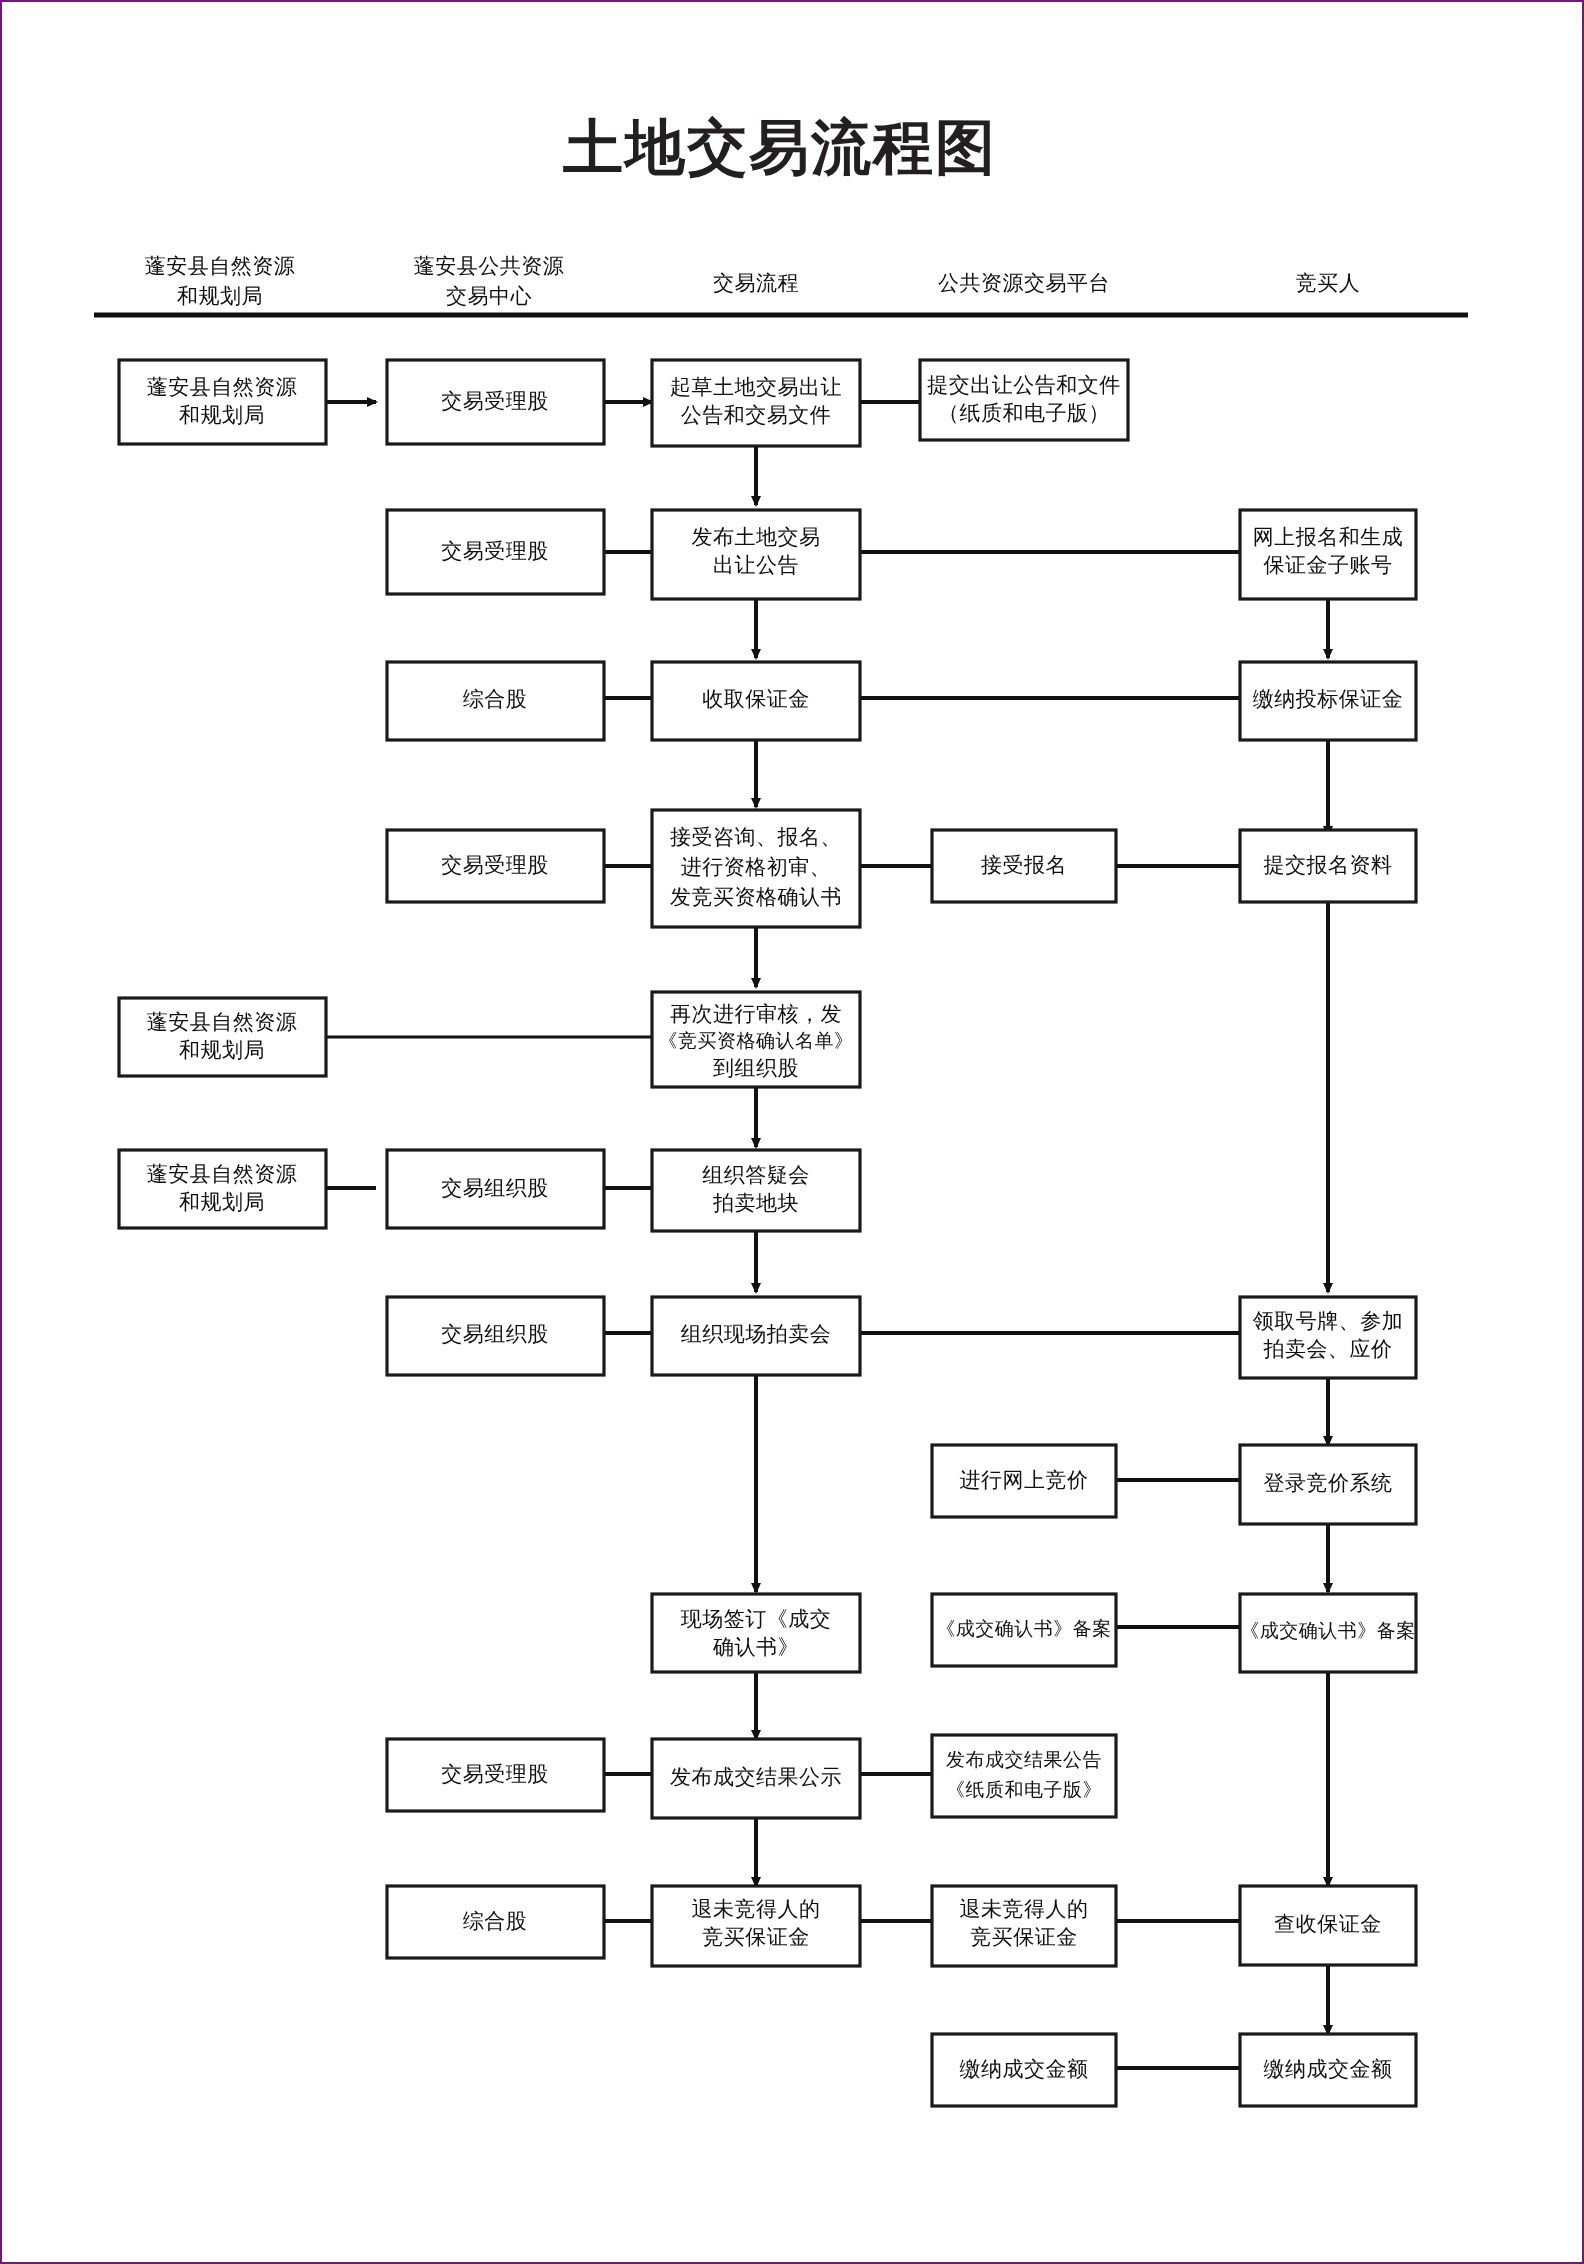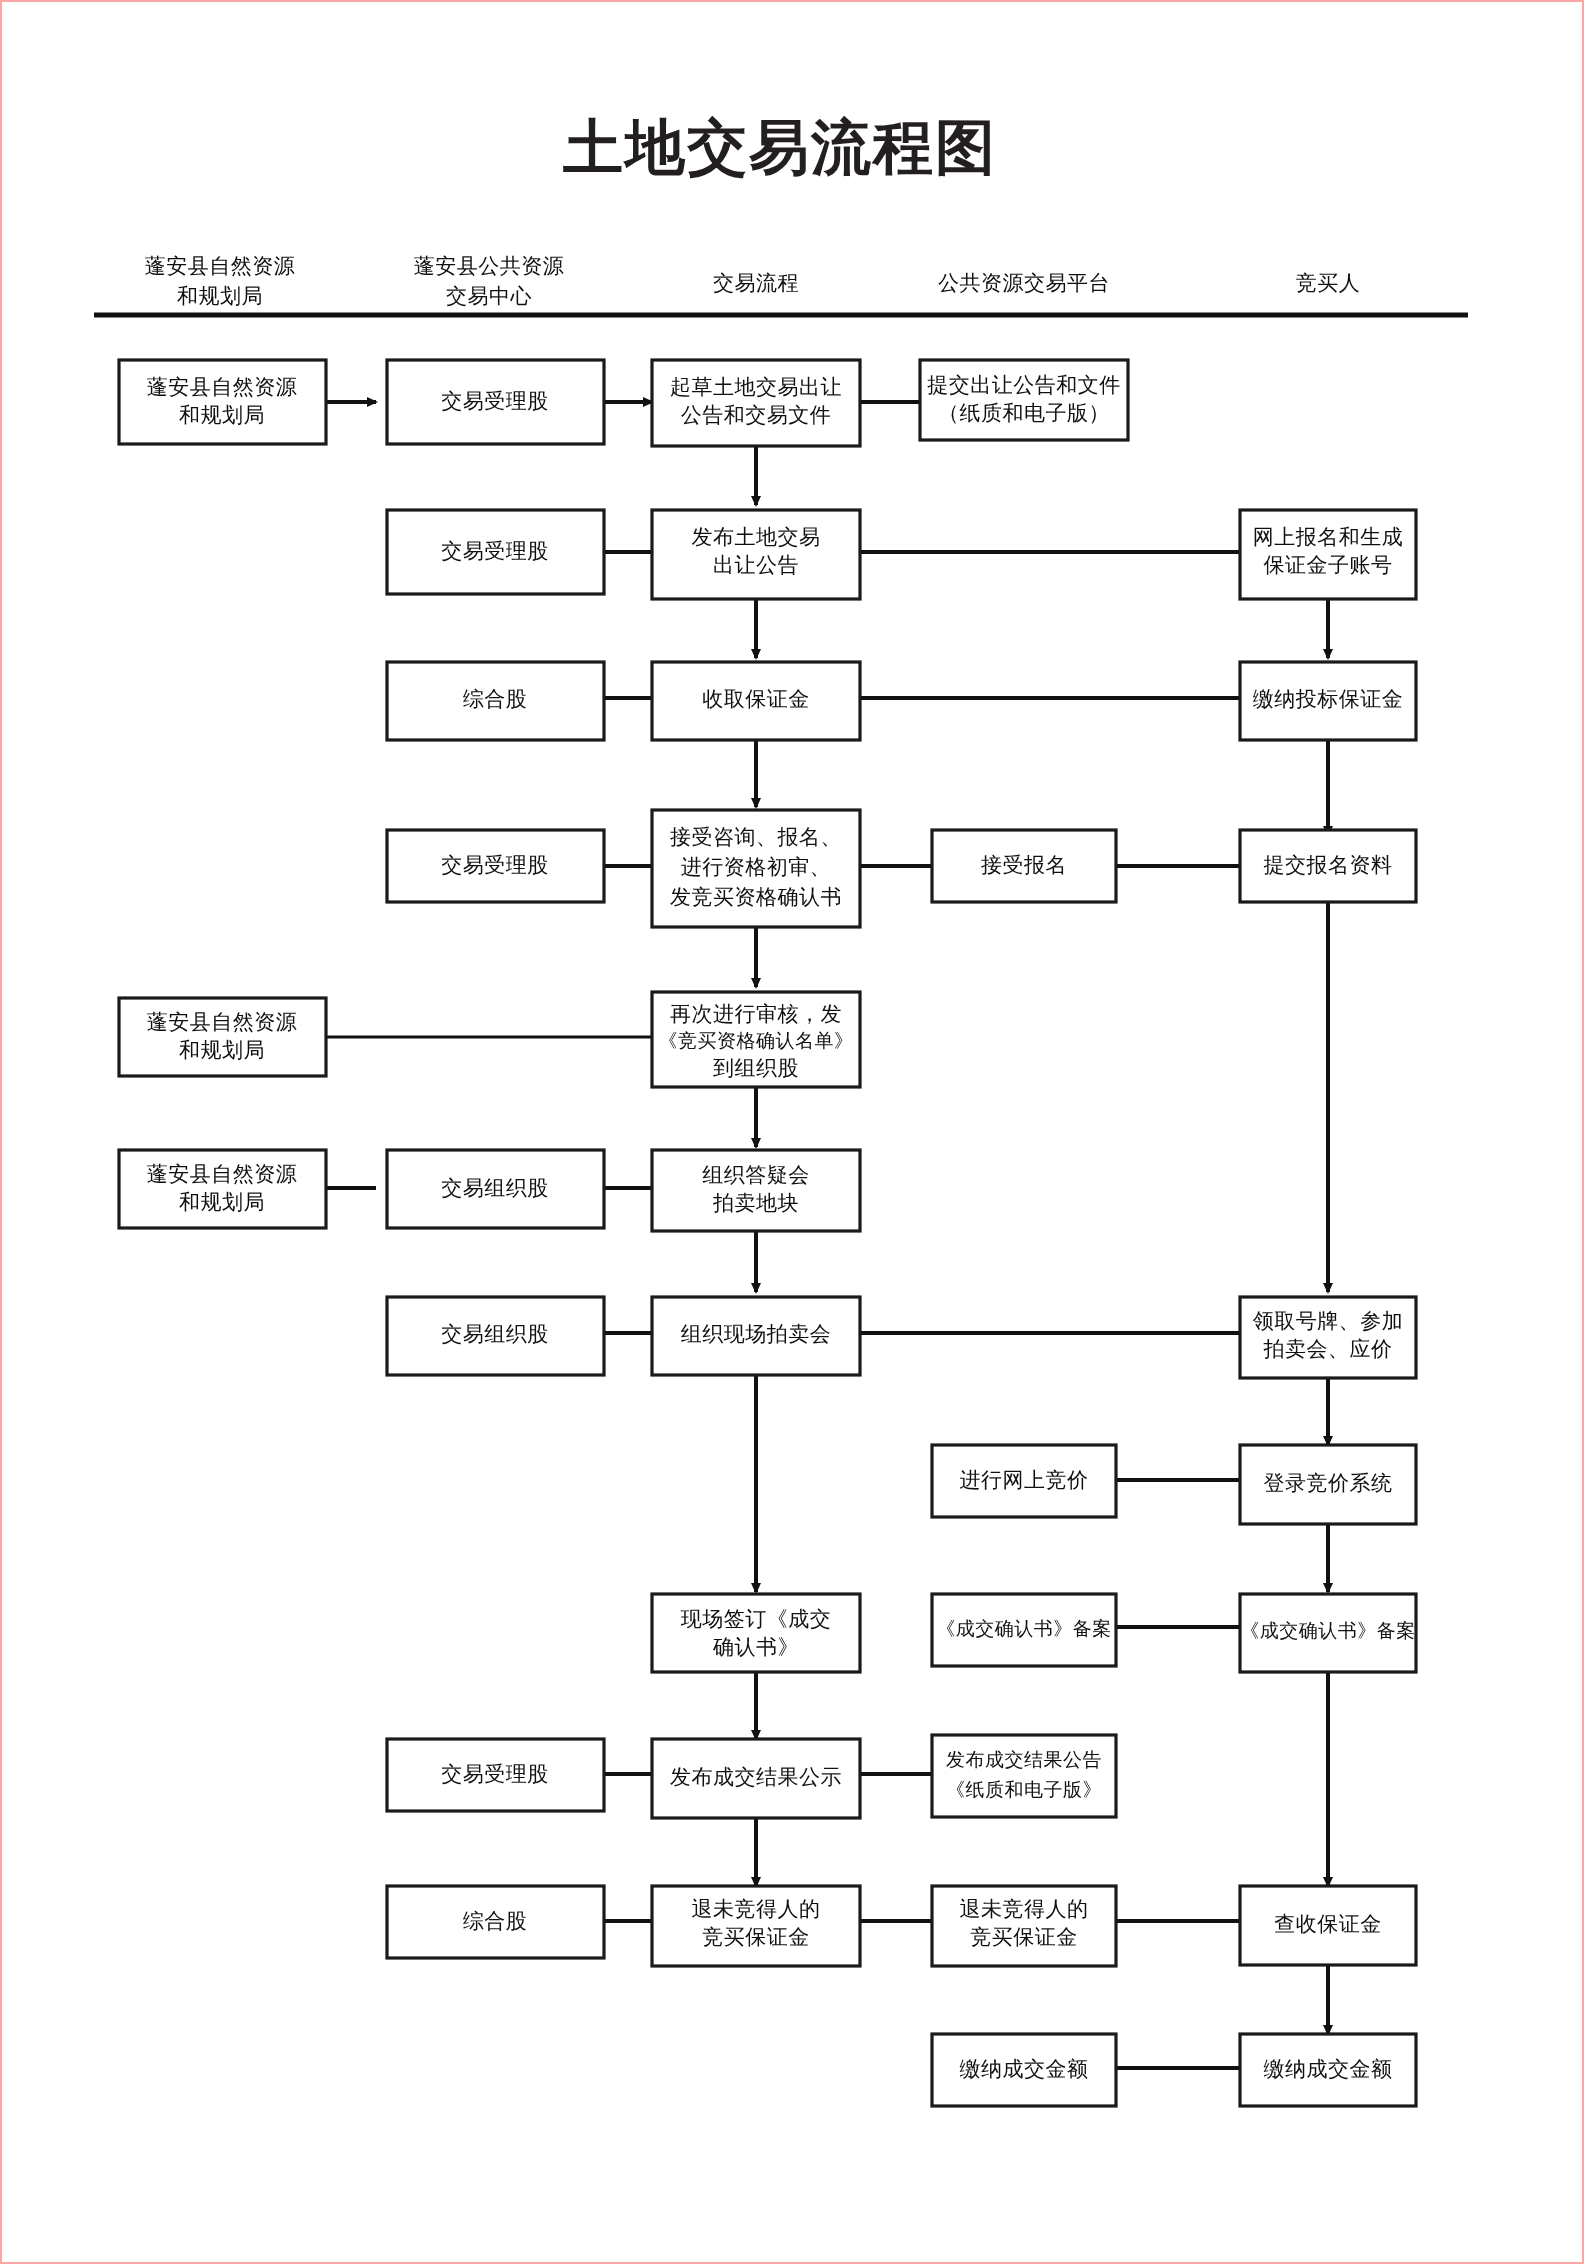--- a/index.html
+++ b/index.html
@@ -14,21 +14,21 @@
     position: relative;
     overflow: hidden;
   }
   #page {
     position: absolute;
     left: 0; top: 0;
     width: 1584px;
     height: 2264px;
     background: #ffffff;
     box-sizing: border-box;
-    border: 2px solid #fca5a5;
+    border: 2px solid #701a75;
   }
   #chart-svg {
     position: absolute;
     left: 0; top: 0;
   }
   .box-rect {
     fill: #ffffff;
     stroke: #1a1a1a;
     stroke-width: 3.2;
   }

